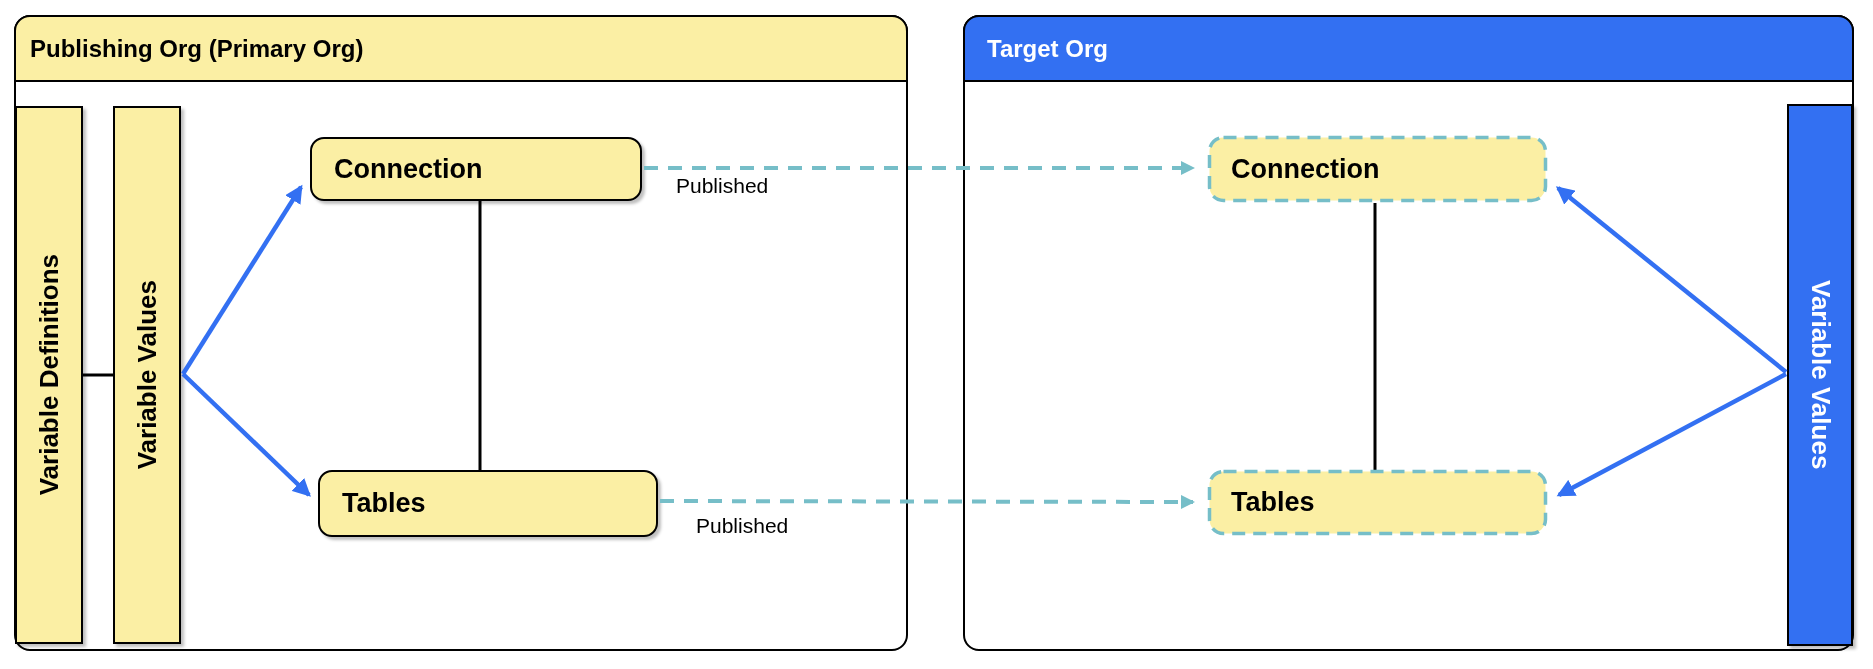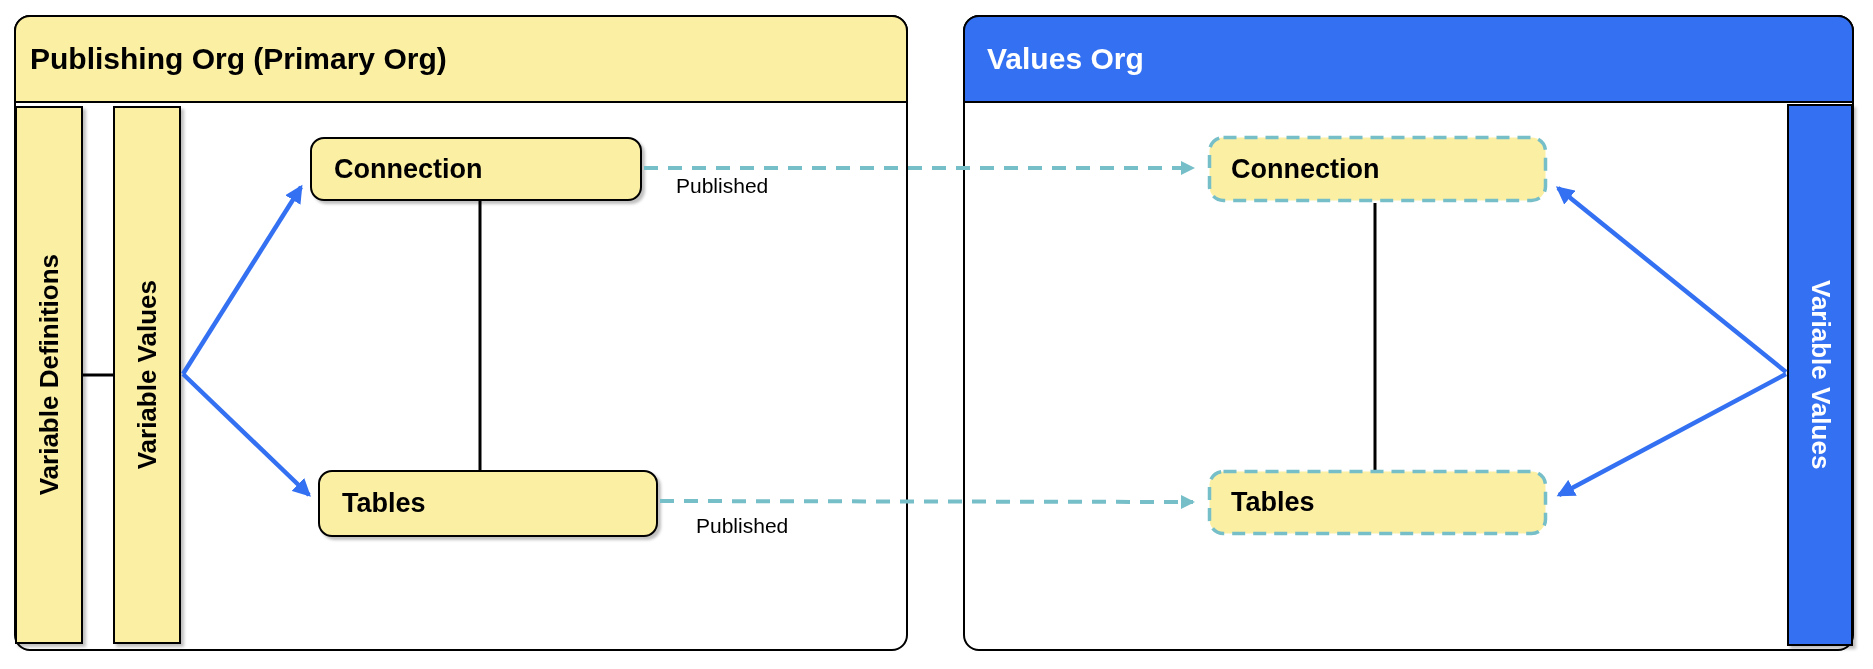--- a/index.html
+++ b/index.html
@@ -17,27 +17,27 @@
     background: #ffffff;
     border: 2px solid #000000;
     border-radius: 16px;
   }
   .panel-left  { left: 14px;  top: 15px; width: 894px; height: 636px; }
   .panel-right { left: 963px; top: 15px; width: 891px; height: 636px; }
   .panel-header {
     position: absolute;
     left: -2px; top: -2px;
     width: calc(100% + 4px);
-    height: 88px;
+    height: 67px;
     border: 2px solid #000000;
     border-radius: 16px 16px 0 0;
     display: flex;
     align-items: center;
     padding-left: 14px;
-    font-size: 30px;
+    font-size: 24px;
     font-weight: bold;
   }
   .header-yellow { background: #FBEFA4; color: #000000; }
   .header-blue   { background: #3370F2; color: #ffffff; padding-left: 22px; }
   .vbar {
     position: absolute;
     display: flex;
     align-items: center;
     justify-content: center;
     font-weight: bold;
@@ -104,21 +104,21 @@
 <div class="canvas">
 
   <div class="panel panel-left">
     <div class="panel-header header-yellow">
       <span>Publishing Org (Primary Org)</span>
     </div>
   </div>
 
   <div class="panel panel-right">
     <div class="panel-header header-blue">
-      <span>Values Org</span>
+      <span>Target Org</span>
     </div>
   </div>
 
   <div class="vbar vbar-yellow" style="left:15px; top:106px; width:68px; height:538px;">
     <span class="vtext-up">Variable Definitions</span>
   </div>
   <div class="vbar vbar-yellow" style="left:113px; top:106px; width:68px; height:538px;">
     <span class="vtext-up">Variable Values</span>
   </div>
 

